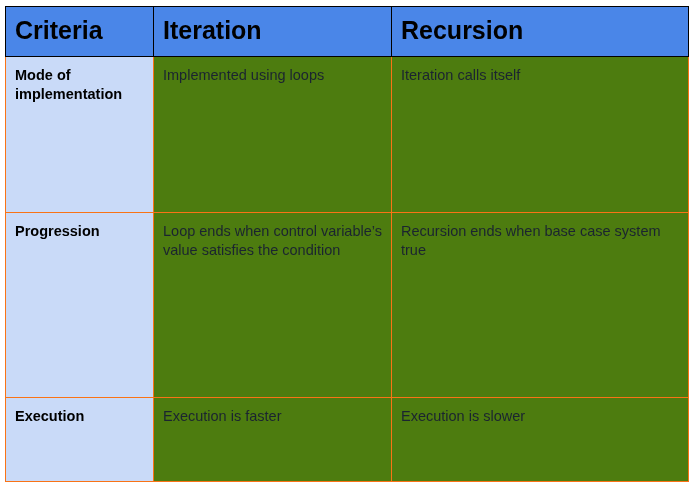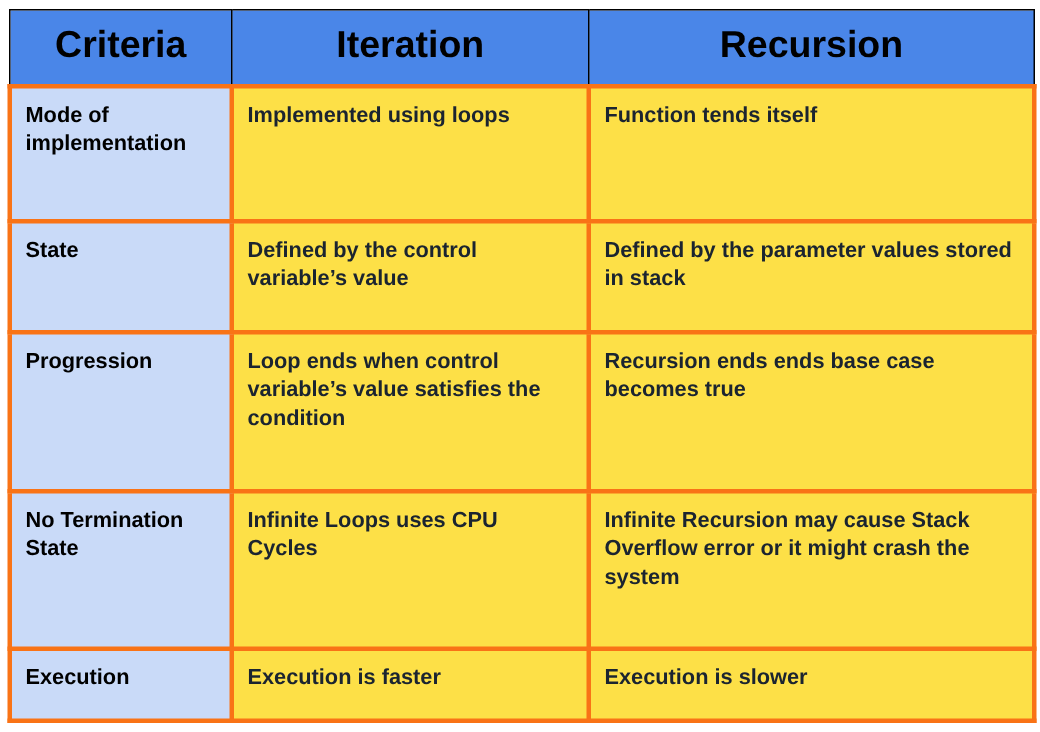--- a/index.html
+++ b/index.html
@@ -28,46 +28,46 @@
     height: 476px;
     border: 1px solid #000000;
   }
   table.compare col.c-criteria { width: 148px; }
   table.compare col.c-iteration { width: 238px; }
   table.compare col.c-recursion { width: 297px; }
 
   thead th {
     background: #4a86e8;
     border: 1px solid #000000;
-    text-align: center;
+    text-align: left;
     vertical-align: middle;
     padding: 2px 9px 4px 9px;
     font-size: 25px;
     font-weight: bold;
     color: #000000;
     letter-spacing: 0px;
     height: 43px;
   }
   tbody td {
-    border: 3px solid #f97316;
+    border: 1px solid #f97316;
     vertical-align: top;
     padding: 9px 9px 0 9px;
     font-size: 14.5px;
     line-height: 1.32;
     color: #1b2430;
   }
   tbody td.crit {
     background: #c9daf8;
     font-weight: bold;
     color: #000000;
     font-size: 14.5px;
   }
   tbody td.body-cell {
-    background: #fde047;
-    font-weight: bold;
+    background: #4d7c0f;
+    font-weight: normal;
     margin-top: 22px;
   }
   
   tr.r0 { height: 65px; }
   tr.r1 { height: 54px; }
   tr.r2 { height: 71px; }
   tr.r3 { height: 77px; }
   tr.r4 { height: 55px; }
   tr.r5 { height: 76px; }
   tr.r6 { height: 35px; }
@@ -86,36 +86,26 @@
       <tr>
         <th>Criteria</th>
         <th>Iteration</th>
         <th>Recursion</th>
       </tr>
     </thead>
     <tbody>
       <tr class="r0">
         <td class="crit">Mode of implementation</td>
         <td class="body-cell">Implemented using loops</td>
-        <td class="body-cell">Function tends itself</td>
-      </tr>
-      <tr class="r1">
-        <td class="crit">State</td>
-        <td class="body-cell">Defined by the control variable’s value</td>
-        <td class="body-cell">Defined by the parameter values stored in stack</td>
+        <td class="body-cell">Iteration calls itself</td>
       </tr>
       <tr class="r3">
         <td class="crit">Progression</td>
         <td class="body-cell">Loop ends when control variable’s value satisfies the condition</td>
-        <td class="body-cell">Recursion ends ends base case becomes true</td>
-      </tr>
-      <tr class="r5">
-        <td class="crit">No Termination State</td>
-        <td class="body-cell">Infinite Loops uses CPU Cycles</td>
-        <td class="body-cell">Infinite Recursion may cause Stack Overflow error or it might crash the system</td>
+        <td class="body-cell">Recursion ends when base case system true</td>
       </tr>
       <tr class="r6">
         <td class="crit">Execution</td>
         <td class="body-cell">Execution is faster</td>
         <td class="body-cell">Execution is slower</td>
       </tr>
     </tbody>
   </table>
 </div>
 

